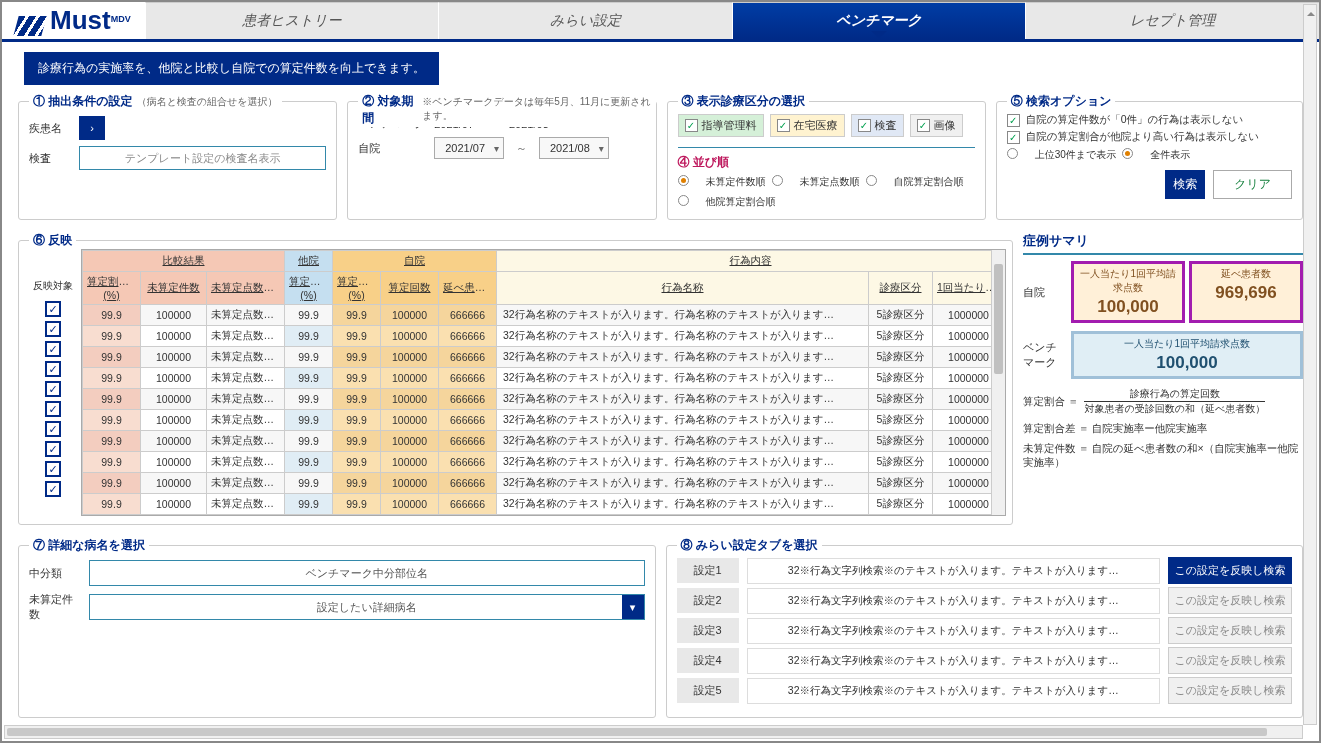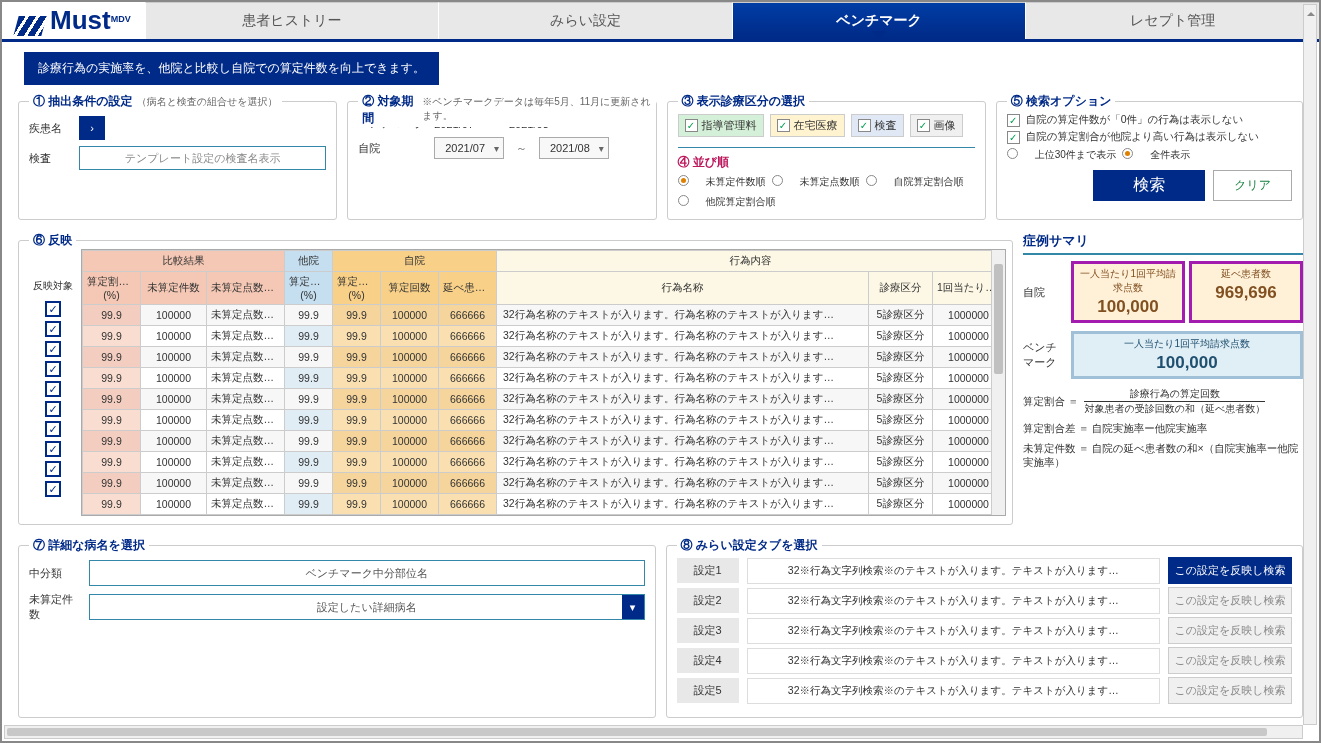--- a/index.html
+++ b/index.html
@@ -3,21 +3,21 @@
 <meta charset="utf-8">
 <style>
 * { box-sizing: border-box; margin: 0; padding: 0; font-family: "Meiryo", sans-serif; }
 body { background: #f0f0f0; font-size: 11px; color: #333; }
 .app { width: 1321px; height: 743px; background: #fff; border: 2px solid #888; position: relative; overflow: auto; }
 .header { display: flex; align-items: center; height: 40px; border-bottom: 3px solid #002a87; }
 .logo { display: flex; align-items: flex-end; padding: 0 14px; color: #002a87; font-weight: bold; }
 .logo-stripes { display: inline-block; width: 28px; height: 20px; background: linear-gradient(110deg, #002a87 0 20%, #fff 20% 30%, #002a87 30% 50%, #fff 50% 60%, #002a87 60% 80%, #fff 80% 90%, #002a87 90% 100%); transform: skewX(-15deg); margin-right: 6px; }
 .logo-text { font-size: 26px; }
 .logo-mdv { font-size: 9px; position: relative; top: -12px; }
-.tabs { display: flex; flex: 1; height: 100%; }
+.tabs { display: flex; flex: 1; height: 100%; font-style: italic; }
 .tab { flex: 1; display: flex; align-items: center; justify-content: center; background: #e8e8e8; border-left: 1px solid #fff; border-top: 1px solid #ccc; font-size: 14px; color: #555; cursor: pointer; }
 .tab.active { background: linear-gradient(#003da5, #002a87); color: #fff; font-weight: bold; position: relative; }
 .tab.active::after { content: ""; position: absolute; bottom: -8px; left: 50%; margin-left: -8px; border: 8px solid transparent; border-top-color: #002a87; }
 .banner { display: inline-block; background: #002a87; color: #fff; font-size: 12px; padding: 8px 14px; margin: 10px 0 8px 22px; }
 .content { padding: 0 16px 12px 16px; }
 .panel-row { display: flex; gap: 10px; }
 .panel { border: 1px solid #ccc; border-radius: 3px; padding: 8px 10px 10px 10px; background: #fff; position: relative; margin-top: 8px; }
 .panel-title { position: absolute; top: -9px; left: 10px; background: #fff; color: #002a87; font-weight: bold; font-size: 12px; padding: 0 4px; display: flex; align-items: baseline; }
 .panel-title .sub { font-size: 10px; color: #666; font-weight: normal; margin-left: 4px; }
 .p1 { width: 320px; }
@@ -40,29 +40,29 @@
 .chk.gray { background: #f0f0f0; }
 .p4 { border-top: 1px solid #38a; margin-top: 10px; padding-top: 6px; }
 .p4-title { color: #be185d; font-weight: bold; font-size: 12px; margin-bottom: 4px; }
 .radio-row { display: flex; gap: 6px; flex-wrap: wrap; font-size: 10px; }
 .radio { display: flex; align-items: flex-start; gap: 17px; }
 .radio .dot { width: 11px; height: 11px; border: 1px solid #888; border-radius: 50%; display: flex; align-items: center; justify-content: center; }
 .radio.on .dot::after { content: ""; width: 5px; height: 5px; background: #e08000; border-radius: 50%; }
 .opt-line { display: flex; align-items: center; gap: 6px; font-size: 10.5px; margin: 3px 0; }
 .opt-line .box { width: 13px; height: 13px; border: 1px solid #888; display: flex; align-items: center; justify-content: center; color: #00a04e; font-size: 10px; }
 .btn-row { display: flex; gap: 8px; justify-content: flex-end; margin-top: 8px; }
-.btn-primary { background: #002a87; color: #fff; padding: 5px 40px; font-size: 16px; border: none; cursor: pointer; }
+.btn-primary { background: #002a87; color: #fff; padding: 5px 8px; font-size: 12px; border: none; cursor: pointer; }
 .btn-secondary { background: #fff; color: #15803d; padding: 5px 20px; font-size: 12px; border: 1px solid #aaa; cursor: pointer; }
 .p6 { flex: 1; }
 .reflect-col { width: 56px; text-align: center; font-size: 10px; padding-top: 30px; }
 .reflect-col .chk-sm { width: 16px; height: 16px; border: 2px solid #002a87; margin: 0 auto 4px auto; display: flex; align-items: center; justify-content: center; color: #002a87; font-size: 11px; }
 .table-wrap { flex: 1; border: 1px solid #aaa; overflow: hidden; position: relative; }
 .tbl { width: 100%; border-collapse: collapse; font-size: 10.5px; table-layout: fixed; }
 .tbl th, .tbl td { border: 1px solid #ccc; padding: 3px 4px; text-align: center; white-space: nowrap; overflow: hidden; text-overflow: ellipsis; }
-.tbl thead th { background: #f5f0e0; font-weight: normal; }
+.tbl thead th { background: #f5f0e0; font-weight: normal; text-decoration: underline; }
 .th-comp { background: #f5c8b5 !important; }
 .th-other { background: #c5dff0 !important; }
 .th-own { background: #f8d088 !important; }
 .th-act { background: #fdf8e5 !important; }
 .c-diff { background: #f8ddd0; }
 .c-oth { background: #e0edf5; }
 .c-own { background: #fae0b0; }
 .row-alt .c-diff { background: #f3cdbf; }
 .row-alt .c-own { background: #f5d59c; }
 .row-alt td { background: #f7f7f7; }

